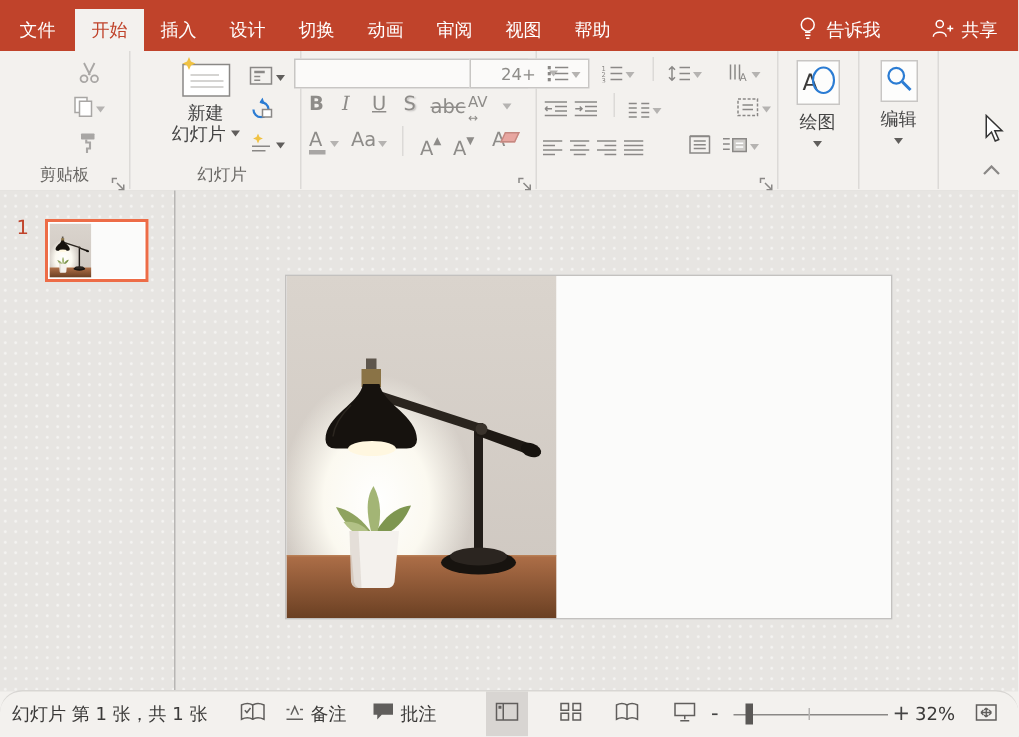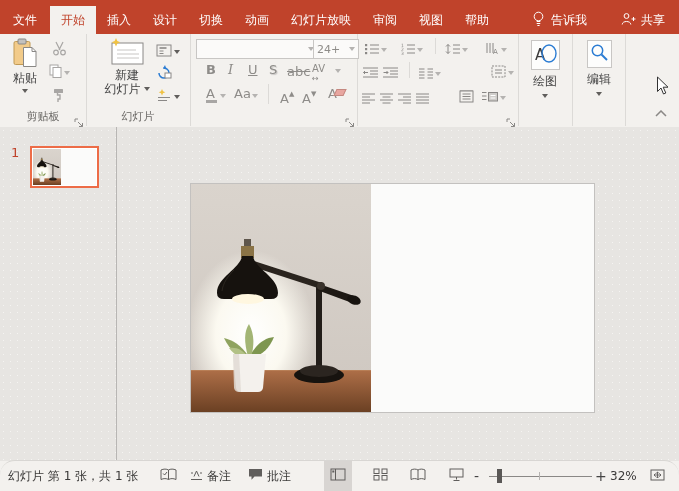--- a/index.html
+++ b/index.html
@@ -13,21 +13,21 @@
   .tellme{margin-left:auto;margin-right:34px;height:28px;display:flex;align-items:center;gap:6px;color:#fff;font-size:12px;}
   .share{margin-right:14px;height:28px;display:flex;align-items:center;gap:5px;color:#fff;font-size:12px;}
   
   .ribbon{position:absolute;left:0;top:34px;width:679px;height:93px;background:#F3F1EE;border-bottom:1px solid #D2D0CE;}
   .grp{position:absolute;top:0;height:92px;border-right:1px solid #DCDAD7;}
   .grp-label{position:absolute;left:0;right:0;bottom:2px;text-align:center;font-size:11px;color:#696764;}
   .launcher{position:absolute;right:2px;bottom:3px;width:10px;height:10px;}
   .bigbtn{position:absolute;display:flex;flex-direction:column;align-items:center;font-size:12px;color:#444;line-height:14px;}
   .arr{width:0;height:0;border-left:3px solid transparent;border-right:3px solid transparent;border-top:4px solid #605E5C;display:inline-block;}
   .sbtn{position:absolute;display:flex;align-items:center;gap:2px;}
-  .combo{position:absolute;height:18px;background:#FBFAF9;border:1px solid #C8C6C4;display:flex;align-items:center;justify-content:space-between;padding:0 3px;font-size:11px;color:#8E8C89;}
+  .combo{position:absolute;height:18px;background:#FBFAF9;border:1px solid #C8C6C4;display:flex;align-items:center;justify-content:space-between;padding:0 20px;font-size:11px;color:#8E8C89;}
   .fbtn{position:absolute;font-size:13px;color:#8E8C89;line-height:16px;}
   .b{font-weight:bold}.i{font-style:italic;font-family:"DejaVu Serif",serif}.u{text-decoration:underline}
   .s{text-shadow:1px 1px 1px #C4C2C0}.abc{text-decoration:line-through;font-size:13px}
   .av{font-size:10px;letter-spacing:0px}
   .sup{font-size:7px;vertical-align:7px;color:#8E8C89}
   .vdiv{position:absolute;width:1px;background:#DCDAD7;}
   .eraser{display:inline-block;width:8px;height:5px;background:#E8A6A0;border:1px solid #C48880;transform:skewX(-25deg);margin-left:-2px;vertical-align:2px;}
   .colorbar{display:block;width:11px;height:3px;background:#A8A6A4;margin-top:-2px;}
   .chev-collapse{position:absolute;right:12px;bottom:6px;}
   .mousecursor{position:absolute;left:656px;top:42px;z-index:50;}
@@ -99,21 +99,20 @@
     </defs>
   </svg>
 
   <div class="tabbar">
     <div class="tab file">文件</div>
     <div class="tab active">开始</div>
     <div class="tab">插入</div>
     <div class="tab">设计</div>
     <div class="tab">切换</div>
     <div class="tab">动画</div>
-    <div class="tab">幻灯片放映</div>
     <div class="tab">审阅</div>
     <div class="tab">视图</div>
     <div class="tab">帮助</div>
     <div class="tellme">
       <span><svg width="13" height="16" viewBox="0 0 13 16">
             <circle cx="6.5" cy="5.5" r="4.3" fill="none" stroke="#fff"></circle>
             <path d="M4.7,10.5 h3.6 M4.7,12.5 h3.6 M5.4,14.5 h2.2" stroke="#fff" fill="none"></path>
           </svg></span>
       <span>告诉我</span>
     </div>
@@ -123,30 +122,20 @@
             <path d="M1.2,12.5 c0,-4 8.6,-4 8.6,0" fill="none" stroke="#fff"></path>
             <path d="M10.5,7 h4 M12.5,5 v4" stroke="#fff"></path>
           </svg></span>
       <span>共享</span>
     </div>
   </div>
 
   <div class="ribbon">
 
     <div class="grp" style="left:0;width:86px">
-      <div class="bigbtn" style="left:6px;top:4px;width:38px">
-        <span><svg width="25" height="30" viewBox="0 0 25 30">
-              <rect x="1" y="3.5" width="16" height="23" rx="1.5" fill="#F2CB8A" stroke="#C19A55"></rect>
-              <rect x="5" y="1" width="8" height="5" rx="1" fill="#C3C1BE" stroke="#8A8886"></rect>
-              <path d="M10.5,9.5 h8.5 l4,4 v15 h-12.5 z" fill="#fff" stroke="#8A8886"></path>
-              <path d="M19,9.5 v4 h4" fill="none" stroke="#8A8886"></path>
-            </svg></span>
-        <span>粘贴</span>
-        <span class="arr" style="margin-top:4px"></span>
-      </div>
       <div class="sbtn" style="left:52px;top:7px">
           <span><svg width="15" height="15" viewBox="0 0 15 15">
               <path d="M4,1 L8,9 M11,1 L7,9" stroke="#A8A6A4" stroke-width="1.2" fill="none"></path>
               <circle cx="4" cy="11.5" r="2.3" fill="none" stroke="#A8A6A4" stroke-width="1.2"></circle>
               <circle cx="11" cy="11.5" r="2.3" fill="none" stroke="#A8A6A4" stroke-width="1.2"></circle>
             </svg></span>
         </div>
       <div class="sbtn" style="left:49px;top:29px">
         <span><svg width="13" height="14" viewBox="0 0 13 14">
               <rect x="1" y="1" width="8" height="10" fill="#fff" stroke="#A8A6A4"></rect>
@@ -160,21 +149,21 @@
               <path d="M5.5,5 v2 h2.5 v4 h-2 v3" fill="none" stroke="#A8A6A4" stroke-width="1.4"></path>
             </svg></span>
         </div>
       <div class="grp-label">剪贴板</div>
       <div class="launcher"><svg width="10" height="10" viewBox="0 0 10 10">
             <path d="M1,4 V1 H4" fill="none" stroke="#8A8886"></path>
             <path d="M4,4 L8.5,8.5 M8.5,5 V8.5 H5" fill="none" stroke="#8A8886"></path>
           </svg></div>
     </div>
 
-    <div class="grp" style="left:86px;width:104px">
+    <div class="grp" style="left:96px;width:104px">
       <div class="bigbtn" style="left:14px;top:4px;width:54px">
         <span><svg width="36" height="27" viewBox="0 0 36 27">
               <rect x="3" y="5" width="31" height="21" fill="#fff" stroke="#8A8886"></rect>
               <path d="M8,12 h19 M8,16 h22 M8,20 h22" stroke="#C8C6C4"></path>
               <path d="M7,0 l1.3,3 3,1.3 -3,1.3 -1.3,3 -1.3,-3 -3,-1.3 3,-1.3 z" fill="#F0C243"></path>
             </svg></span>
         <span>新建</span>
         <span style="display:flex;align-items:center;gap:3px">
           <span>幻灯片</span>
           <span class="arr"></span>

